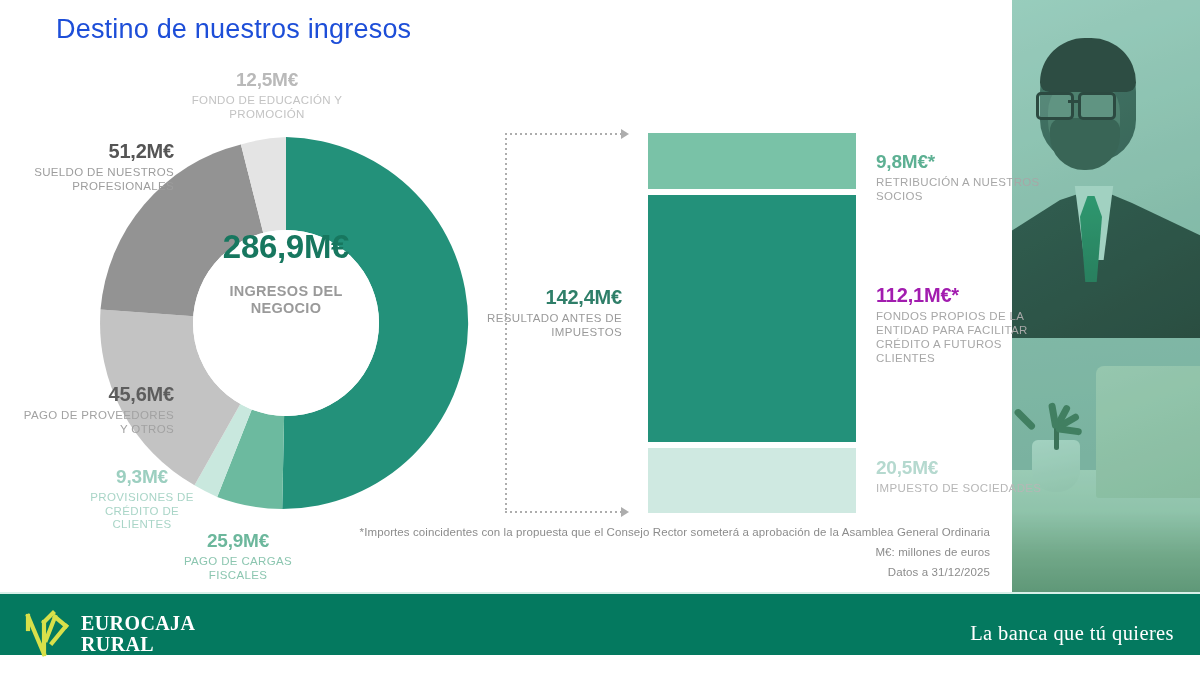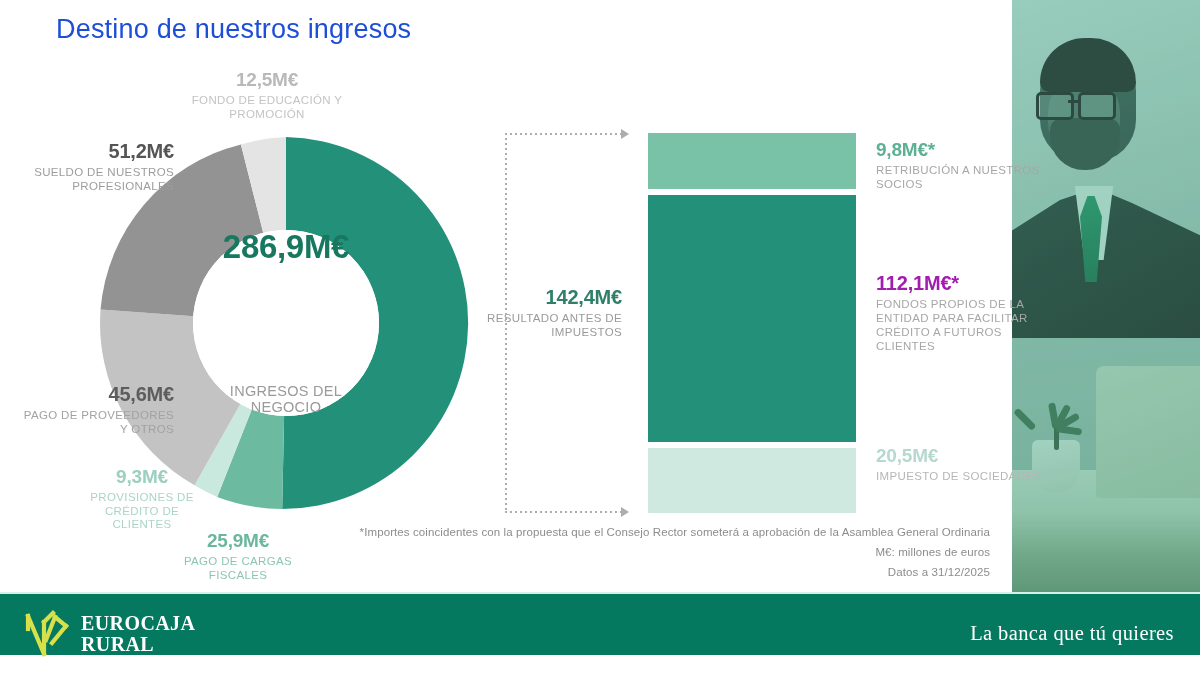--- a/index.html
+++ b/index.html
@@ -62,24 +62,24 @@
   .title{
     position:absolute;left:56px;top:14px;
     font-size:27px;letter-spacing:.2px;color:#1d4ed8;font-weight:400;
     white-space:nowrap;
   }
 
   
   .donut-wrap{position:absolute;left:100px;top:137px;width:372px;height:372px;}
   .donut-hole{
     position:absolute;left:93px;top:93px;width:186px;height:186px;border-radius:50%;
-    background:#fff;display:flex;flex-direction:column;align-items:center;justify-content:space-between;
+    background:#fff;display:flex;flex-direction:column;align-items:center;justify-content:flex-start;
   }
   .hole-value{font-size:33px;font-weight:700;color:#17775f;letter-spacing:-.3px;line-height:1;}
-  .hole-label{margin-top:5px;font-size:14.5px;color:#9a9a9a;line-height:1.15;text-align:center;letter-spacing:.3px;}
+  .hole-label{margin-top:20px;font-size:14.5px;color:#9a9a9a;line-height:1.15;text-align:center;letter-spacing:.3px;font-weight:bold;}
 
   
   .cal{position:absolute;line-height:1.16;}
   .cal .v{font-weight:700;letter-spacing:-.2px;white-space:nowrap;}
   .cal .t{margin-top:3px;font-size:11.5px;letter-spacing:.35px;line-height:1.18;}
   .cal.c{text-align:center;}
   .cal.r{text-align:right;}
   .cal.l{text-align:right;}
 
   .cal-fondo{left:172px;top:69px;width:190px;}
@@ -119,21 +119,21 @@
     border-top:5px solid transparent;border-bottom:5px solid transparent;border-left:8px solid #adadad;}
   .bracket .arw.top{left:116px;top:-4px;} .bracket .arw.bot{left:116px;bottom:-4px;}
 
   
   .bars{position:absolute;left:648px;top:133px;width:208px;height:380px;}
   .bar{position:absolute;left:0;width:208px;}
   .bar.b0{top:0;height:56px;background:#79c2a7;}
   .bar.b1{top:62px;height:247px;background:#23917a;}
   .bar.b2{top:315px;height:65px;background:#cfe9e1;}
 
-  .blab{position:absolute;line-height:1.16;width:180px;}
+  .blab{position:absolute;line-height:1.16;width:180px;margin-top:12px;}
   .blab .v{font-weight:700;white-space:nowrap;letter-spacing:-.2px;}
   .blab .t{margin-top:3px;font-size:11.5px;letter-spacing:.35px;line-height:1.2;}
   .blab-0{left:876px;top:139px;}
   .blab-0 .v{font-size:19px;color:#5db093;} .blab-0 .t{color:#a7a7a7;}
   .blab-1{left:876px;top:272px;}
   .blab-1 .v{font-size:20px;color:#a21caf;} .blab-1 .t{color:#a7a7a7;}
   .blab-2{left:876px;top:445px;}
   .blab-2 .v{font-size:19px;color:#b5d9cf;} .blab-2 .t{color:#b6b6b6;}
 
   

